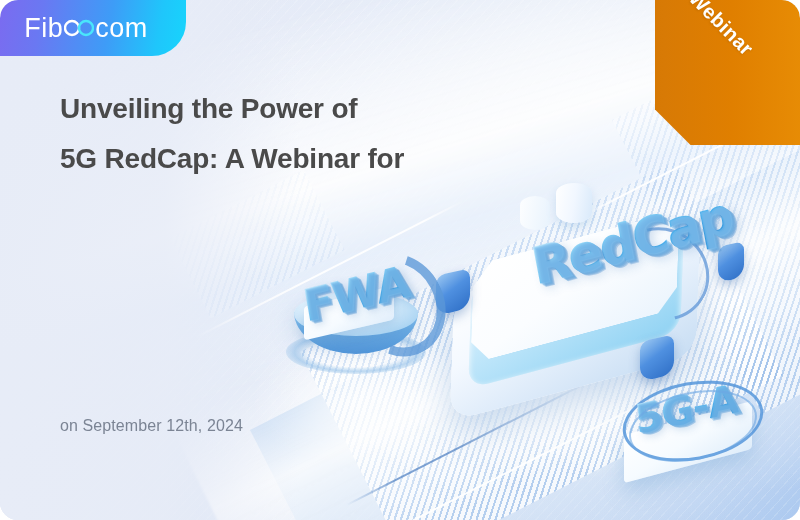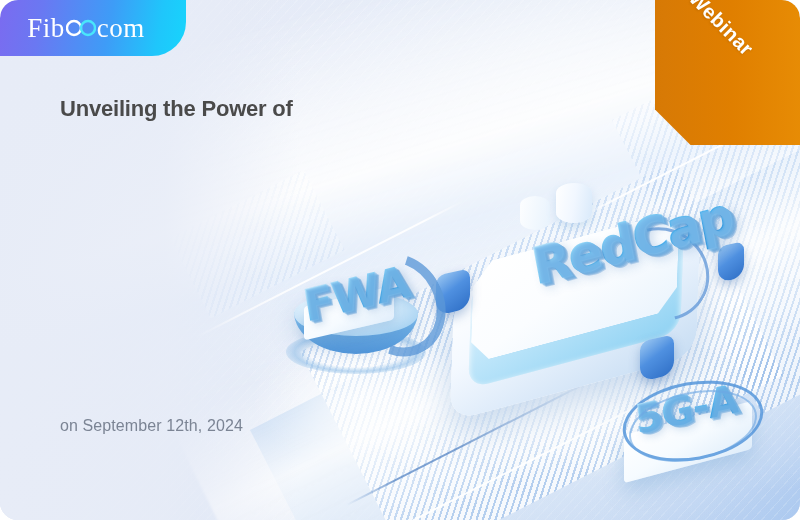--- a/index.html
+++ b/index.html
@@ -150,21 +150,21 @@
     display: flex;
     align-items: center;
     justify-content: center;
     z-index: 30;
   }
   .logo-wordmark {
     font-size: 27px;
     letter-spacing: 0.5px;
     font-weight: 400;
     color: #ffffff;
-    font-family: Liberation Serif, serif;
+    font-family: Liberation Sans, sans-serif;
     display: flex;
     align-items: center;
     gap: 1px;
     line-height: 1;
     padding-right: 14px;
   }
   .logo-wordmark svg { display: block; }
 
   
   .ribbon-wrap {
@@ -197,21 +197,21 @@
     text-shadow: 0 1px 2px rgba(140,80,0,0.35);
   }
 
   
   .headline {
     position: absolute;
     left: 60px; top: 84px;
     width: 470px;
     z-index: 20;
     color: #4a4a4a;
-    font-size: 22px;
+    font-size: 28px;
     font-weight: bold;
     line-height: 50px;
     letter-spacing: -0.2px;
   }
   .headline .hl-line { display: block; white-space: nowrap; }
 
   .schedule {
     position: absolute;
     left: 60px; top: 411px;
     z-index: 20;
@@ -496,19 +496,20 @@
     </div>
   </div>
 
   <div class="ribbon-wrap">
     <div class="ribbon"></div>
     <div class="ribbon-label">Webinar</div>
   </div>
 
   <div class="headline">
     <span class="hl-line">Unveiling the Power of</span>
+    <span class="hl-line">5G RedCap: A Webinar for</span>
   </div>
 
   <div class="schedule">
     <span class="sc-line">on September 12th, 2024</span>
   </div>
 
 </div>
 
 </body></html>

